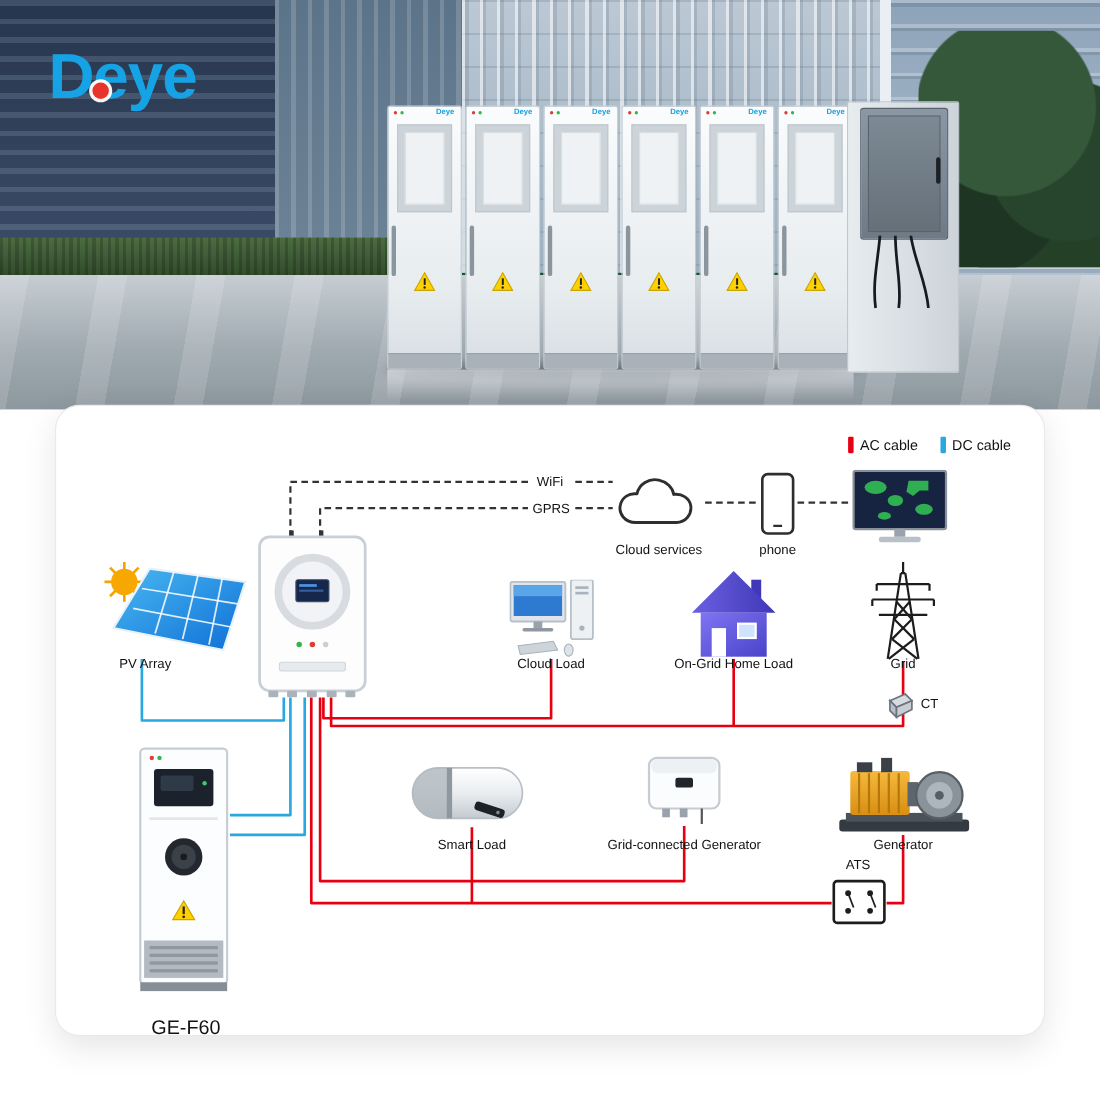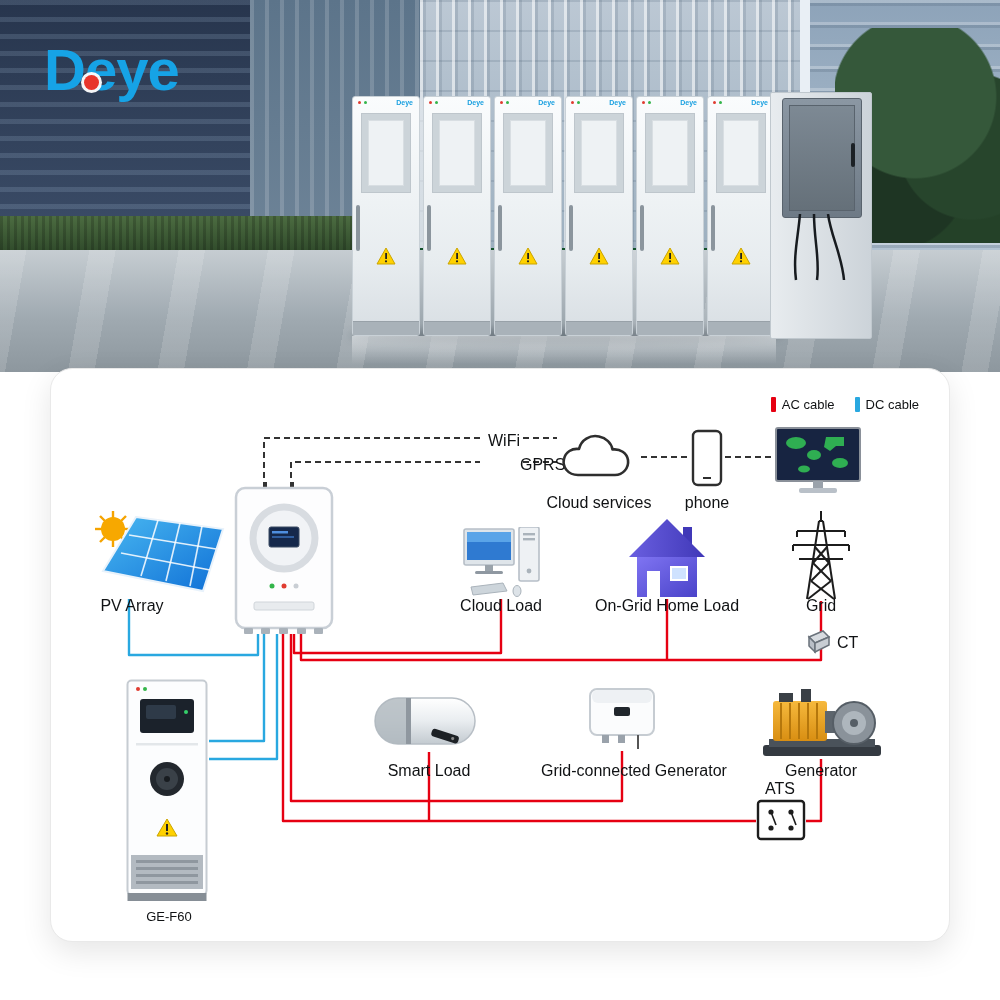--- a/index.html
+++ b/index.html
@@ -34,23 +34,23 @@
   .logo{position:absolute;left:44px;top:36px;}
   .logo-text{position:relative;font-size:58px;font-weight:bold;color:#16a3e6;letter-spacing:-1px;}
   .logo-dot{position:absolute;left:40px;top:39px;width:15px;height:15px;border-radius:50%;background:#e8352b;box-shadow:0 0 0 3px rgba(255,255,255,.95);z-index:2;}
   .card{position:absolute;left:50px;top:368px;width:898px;height:572px;background:#ffffff;border:1px solid #e9e9e9;border-radius:22px;box-shadow:0 10px 30px rgba(0,0,0,.10);z-index:10;}
   .wires{position:absolute;left:0;top:0;}
   .wires path{fill:none;stroke-linejoin:round;}
   .ac{stroke:#e60012;stroke-width:2.4;}
   .dc{stroke:#29a8e0;stroke-width:2.4;}
   .sig{stroke:#333333;stroke-width:2;stroke-dasharray:6 4;}
   .node{position:absolute;}
-  .lbl{position:absolute;font-size:16px;color:#101214;text-align:center;line-height:1.2;white-space:nowrap;}
+  .lbl{position:absolute;font-size:12px;color:#101214;text-align:center;line-height:1.2;white-space:nowrap;}
   .lbl-left{text-align:left;}
-  .lbl-big{font-size:13px;}
+  .lbl-big{font-size:18px;margin-top:15px;}
   .legend{position:absolute;top:28px;right:30px;display:flex;gap:20px;align-items:center;}
   .legend-item{display:flex;align-items:center;gap:6px;font-size:13px;color:#101214;}
   .mark{display:block;width:5px;height:15px;border-radius:1px;}
   .ac-mark{background:#e60012;}
   .dc-mark{background:#29a8e0;}
 </style>
 </head>
 <body>
 
 <div class="hero">
@@ -217,21 +217,21 @@
       <i class="mark ac-mark"></i>
       <span>AC cable</span>
     </span>
     <span class="legend-item">
       <i class="mark dc-mark"></i>
       <span>DC cable</span>
     </span>
   </div>
 
   <div class="lbl lbl-left" style="left:437px;top:62px;">WiFi</div>
-  <div class="lbl lbl-left" style="left:433px;top:86px;margin-left:36px;">GPRS</div>
+  <div class="lbl lbl-left" style="left:433px;top:86px;">GPRS</div>
 
   <svg class="node" style="left:508px;top:58px;" width="80" height="58" viewBox="0 0 80 58">
     <path d="M19 48 C9 48 3 40 5 32 C6.5 25 13 21 20 22 C22 13 31 7.5 40 9.5 C47 11 52.5 16 53.5 22.5 C61 21.5 68 26 69 33 C70 41 64 48 56 48 Z" fill="#fff" stroke="#2e2e2e" stroke-width="2.6" stroke-linejoin="round"></path>
   </svg>
   <div class="lbl" style="left:493px;top:124px;width:110px;">Cloud services</div>
 
   <svg class="node" style="left:640px;top:60px;" width="32" height="58" viewBox="0 0 32 58">
     <rect x="2" y="2" width="28" height="54" rx="5" fill="#fff" stroke="#2e2e2e" stroke-width="2.4"></rect>
     <line x1="12" y1="49" x2="20" y2="49" stroke="#2e2e2e" stroke-width="2"></line>
   </svg>

